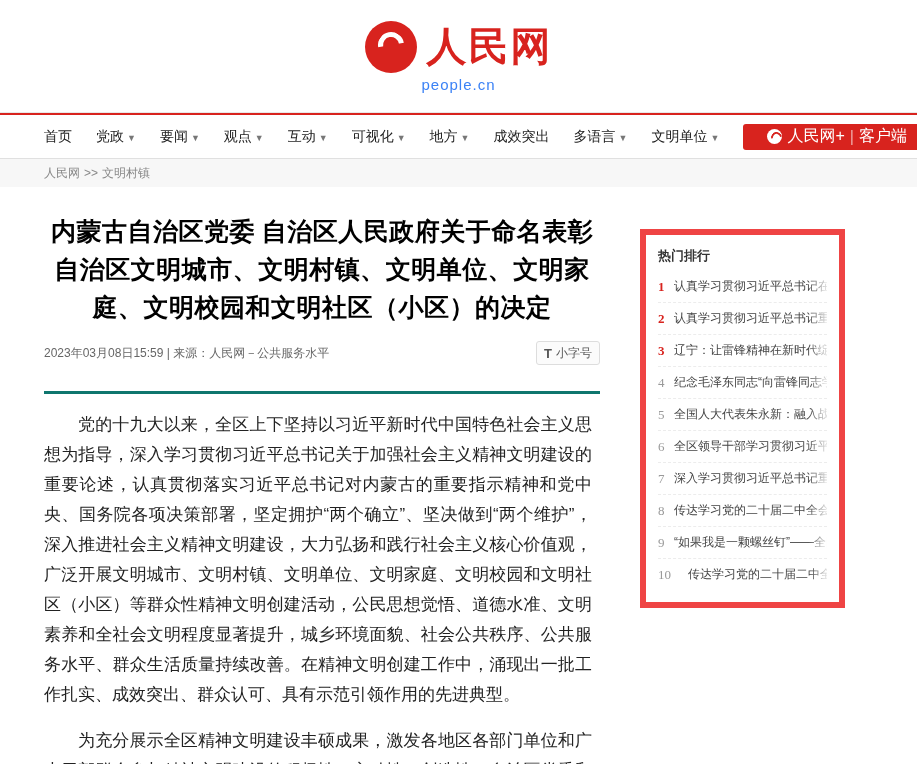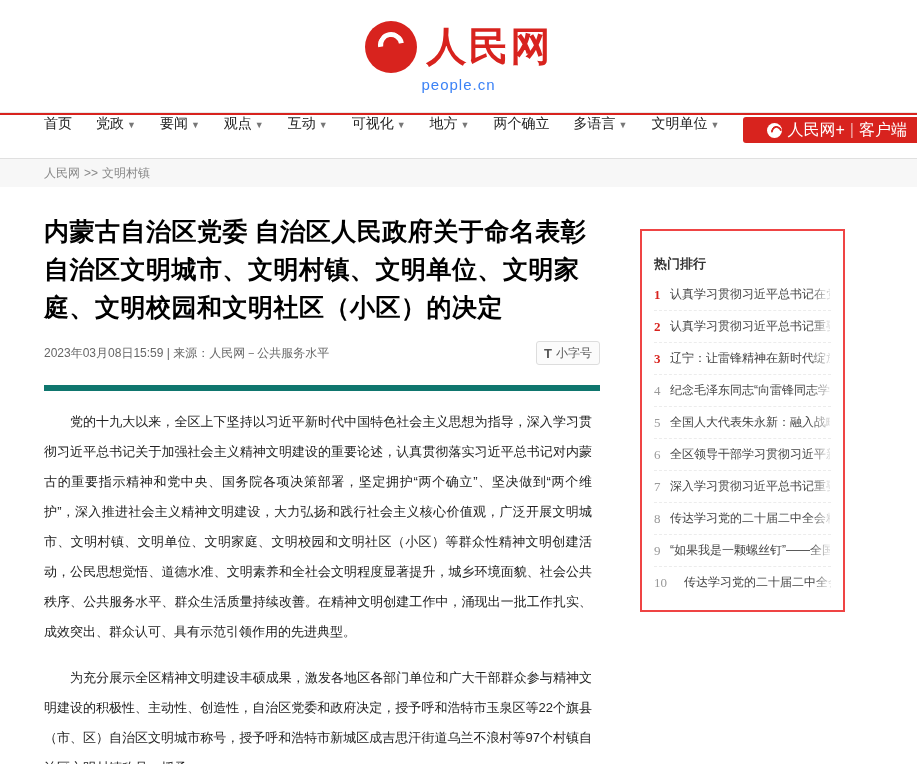--- a/index.html
+++ b/index.html
@@ -73,21 +73,21 @@
     letter-spacing: 1px;
     margin-top: 2px;
     font-family: "Liberation Sans", sans-serif;
   }
   
   .nav {
     height: 46px;
     border-top: 2px solid #d8231e;
     border-bottom: 1px solid #e0e0e0;
     display: flex;
-    align-items: flex-start;
+    align-items: center;
     padding: 0 44px;
     box-sizing: border-box;
     background: #fff;
   }
   .nav-item {
     font-size: 14px;
     color: #222;
     margin-right: 24px;
     white-space: nowrap;
     cursor: pointer;
@@ -186,31 +186,32 @@
     padding-top: 26px;
   }
   .art-title {
     font-family: "Liberation Serif", serif;
     font-size: 25px;
     line-height: 38px;
     color: #000;
     font-weight: bold;
     margin: 0 0 14px 0;
     letter-spacing: .5px;
+    text-align: center;
   }
   .art-date-paren {
     font-size: 13px;
     color: #555;
     margin-bottom: 16px;
   }
   .art-meta {
     font-size: 12px;
     color: #666;
-    border-bottom: 6px solid #0f766e;
-    padding-bottom: 20px;
+    border-bottom: 3px solid #0f766e;
+    padding-bottom: 26px;
     display: flex;
     align-items: center;
     margin-bottom: 16px;
   }
   .font-size-box {
     margin-left: auto;
     border: 1px solid #ddd;
     border-radius: 3px;
     height: 22px;
     display: flex;
@@ -220,38 +221,38 @@
     color: #555;
     background: #fbfbfb;
     cursor: pointer;
   }
   .font-size-box .tt {
     font-weight: bold;
     margin-right: 4px;
     font-size: 13px;
   }
   .art-body p {
-    font-size: 13px;
+    font-size: 17px;
     line-height: 30px;
     color: #222;
     margin: 0 8px 16px 0;
     text-align: justify;
     text-indent: 2em;
     font-family: "Liberation Sans", sans-serif;
   }
   
   .side-col {
     width: 205px;
     margin-left: 40px;
     padding-top: 42px;
   }
   .rank-box {
-    border: 2px solid #ef4444;
+    border: 6px solid #ef4444;
     box-sizing: border-box;
-    padding: 24px 12px 12px 12px;
+    padding: 12px 12px 12px 12px;
     background: #fff;
   }
   .rank-title {
     font-size: 13px;
     color: #333;
     font-weight: bold;
     margin-bottom: 6px;
   }
   .rank-item {
     display: flex;
@@ -319,21 +320,21 @@
       </div>
     <div class="nav-item">
         <span>可视化</span>
         <span class="caret">▼</span>
       </div>
     <div class="nav-item">
         <span>地方</span>
         <span class="caret">▼</span>
       </div>
     <div class="nav-item">
-        <span>两个确立</span>
+        <span>成效突出</span>
       </div>
     <div class="nav-item">
         <span>多语言</span>
         <span class="caret">▼</span>
       </div>
     <div class="nav-item">
         <span>文明单位</span>
         <span class="caret">▼</span>
       </div>
 

